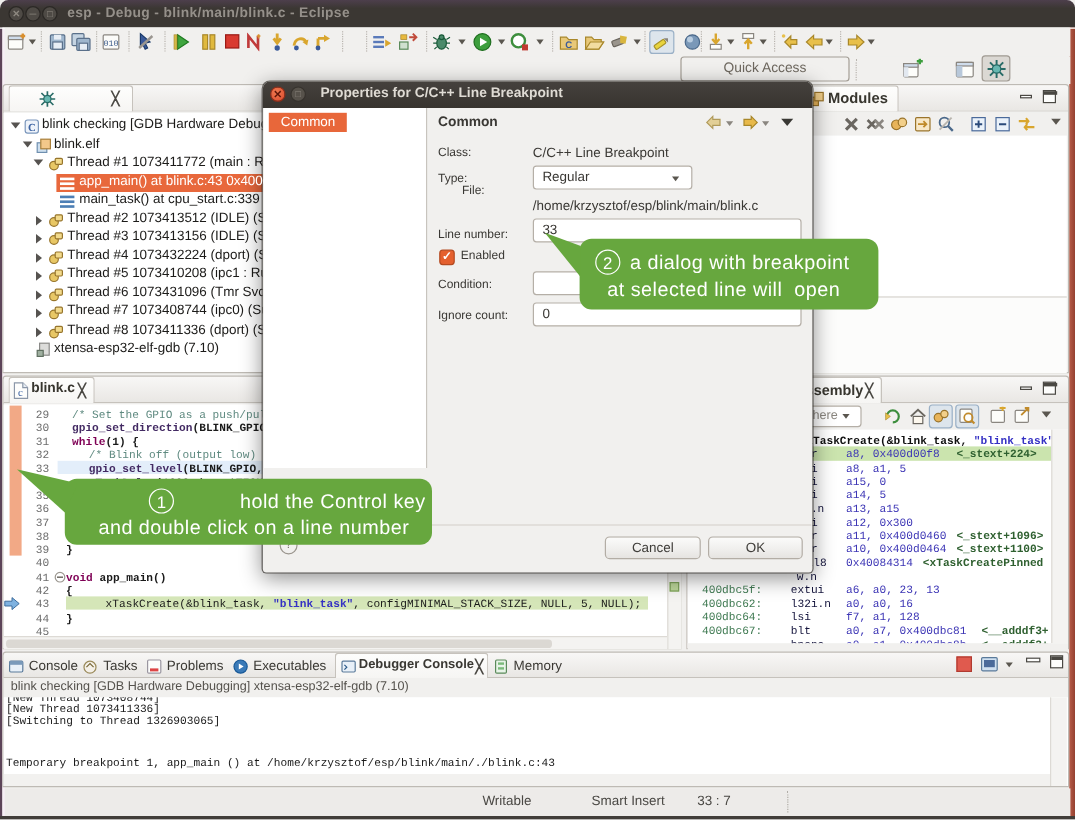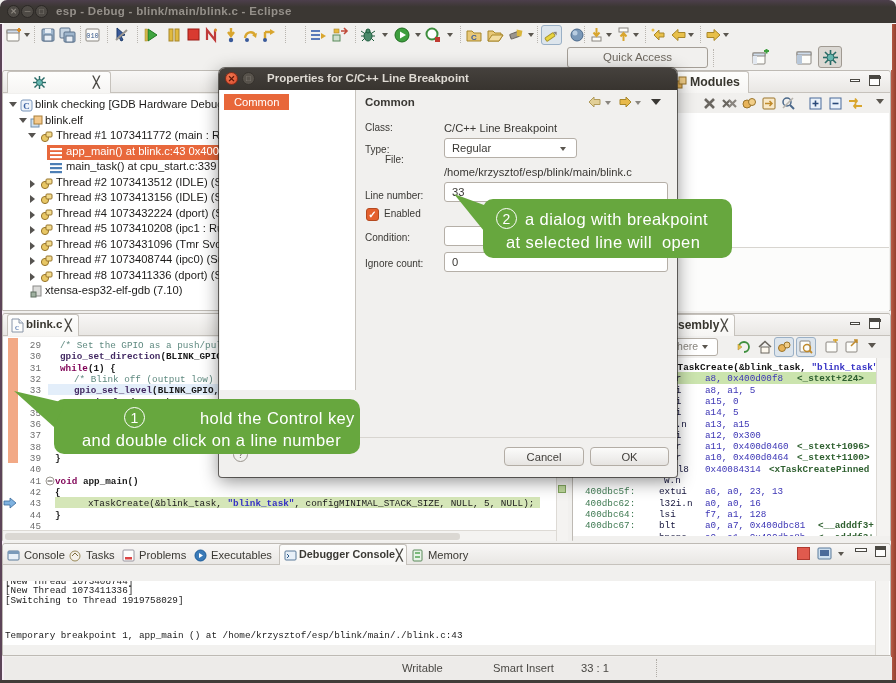--- a/index.html
+++ b/index.html
@@ -644,34 +644,35 @@
   <div class="abs" style="left:794px; top:3px; width:13px; height:13px; background:#e05a4e; border:1px solid #b03a30;"></div>
   <svg class="abs" style="left:814px; top:2px;" width="15" height="15">
       <rect x="1" y="2" width="13" height="11" rx="1" fill="#cfe0f0" stroke="#5a7a9a"></rect>
       <rect x="3" y="4" width="9" height="6" fill="#4a6a9a"></rect>
     </svg>
   <span class="abs caret" style="left:835px; top:8px;"></span>
   <div class="abs" style="left:852px; top:4px; width:12px; height:4px; border:1px solid #4a4843; background:#fdfdfc;"></div>
   <div class="abs" style="left:872px; top:2px; width:11px; height:11px; border:1px solid #4a4843; background:#fdfdfc;">
       <div style="height:3px; background:#4a4843;"></div>
     </div>
+  <div class="abs" style="left:0; top:21px; width:887px; height:16px; background:#f1f0ee; font-size:10.5px; color:#55524d; padding:1px 0 0 6px;">blink checking [GDB Hardware Debugging] xtensa-esp32-elf-gdb (7.10)</div>
   <div id="consoleBody" style="overflow:hidden;">
     <div class="cline" style="left:2px; top:-5px;">[New Thread 1073408744]</div>
     <div class="cline" style="left:2px; top:4px;">[New Thread 1073411336]</div>
-    <div class="cline" style="left:2px; top:14px;">[Switching to Thread 1919758029]</div>
+    <div class="cline" style="left:2px; top:14px;">[Switching to Thread 1326903065]</div>
     <div class="cline" style="left:2px; top:49px;">Temporary breakpoint 1, app_main () at /home/krzysztof/esp/blink/main/./blink.c:43</div>
     <div class="abs" style="right:1px; top:0; width:14px; height:75px; background:#f4f3f1; border-left:1px solid #dddad5;"></div>
     <div class="abs" style="left:0; top:64px; width:872px; height:11px; background:#f2f1ef;"></div>
   </div>
 </div>
 
 <div class="abs" id="statusbar">
   <span class="abs" style="left:398px; top:5px;">Writable</span>
   <span class="abs" style="left:489px; top:5px;">Smart Insert</span>
-  <span class="abs" style="left:577px; top:5px;">33 : 1</span>
+  <span class="abs" style="left:577px; top:5px;">33 : 7</span>
   <span class="abs" style="left:652px; top:2px; width:1px; height:18px; border-left:1px dotted #b0aca6;"></span>
 </div>
 
 <div class="abs" id="dialog">
   <div id="dlgTitle"></div>
   <div class="abs" style="left:6px; top:4px; width:13px; height:13px; border-radius:50%; background:radial-gradient(circle at 40% 35%, #f07a51, #d9492c); border:1px solid #8c2d1a; color:#5e1508; font-size:9px; line-height:12px; text-align:center; font-weight:bold;">✕</div>
   <div class="abs" style="left:23px; top:4px; width:13px; height:13px; border-radius:50%; background:#57524b; border:1px solid #36322d; color:#8b867e; font-size:8px; line-height:12px; text-align:center;">□</div>
   <div id="dlgTitleText">Properties for C/C++ Line Breakpoint</div>
   <div id="dlgSidebar">
     <div id="commonItem">Common</div>

